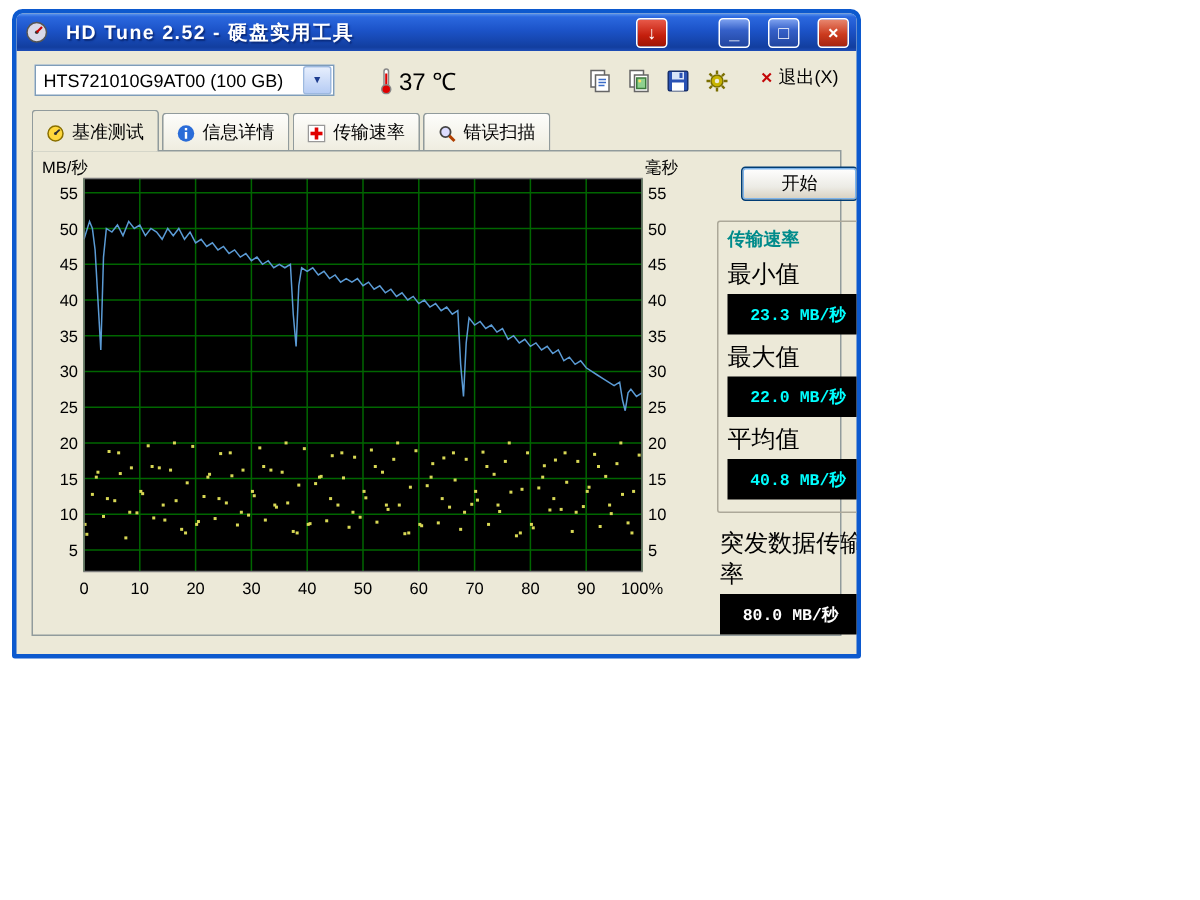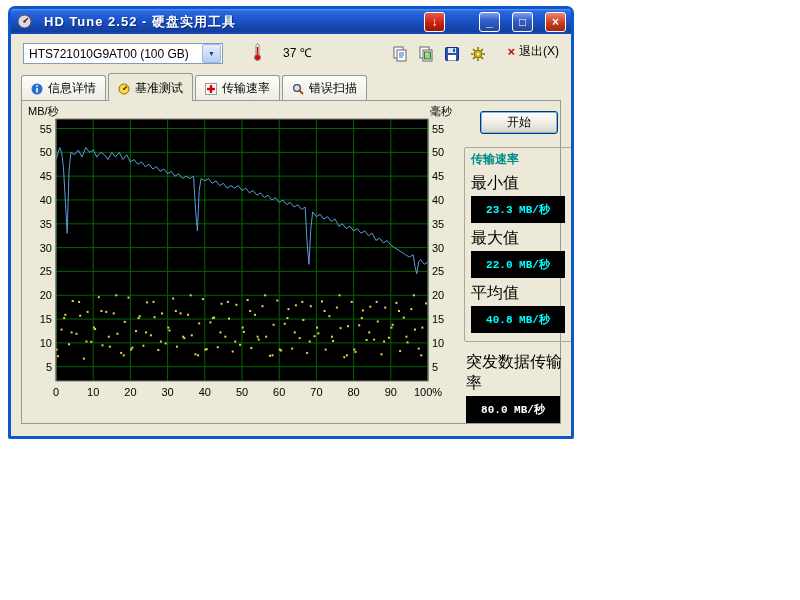--- a/index.html
+++ b/index.html
@@ -16,35 +16,35 @@
     background:linear-gradient(180deg,#7DA1EF 0%,#3560C8 40%,#2145A0 100%);cursor:pointer;box-sizing:border-box;}
   .tb-btn.download{background:linear-gradient(180deg,#E85A4A 0%,#C41E0C 60%,#9E1505 100%);margin-right:22px;}
   .tb-btn.close{background:linear-gradient(180deg,#E8876F 0%,#CC3B1E 55%,#A52410 100%);}
   
   .toolbar{display:flex;align-items:flex-start;padding:9px 12px 7px 12px;}
   .combo{width:200px;height:21px;background:#fff;border:1px solid #7F9DB9;display:flex;
     align-items:center;font-size:12px;padding-left:5px;box-sizing:border-box;cursor:default;}
   .combo-arrow{margin-left:auto;width:17px;height:17px;border:1px solid #9DB9E0;border-radius:2px;
     background:linear-gradient(180deg,#E6EEFD,#B6CCF4);display:flex;align-items:center;
     justify-content:center;font-size:7px;color:#1D3C8F;margin-right:1px;}
-  .temp{display:flex;align-items:center;gap:21px;margin-left:30px;font-size:12px;}
+  .temp{display:flex;align-items:center;gap:4px;margin-left:30px;font-size:16px;}
   .tool-icons{display:flex;align-items:center;gap:4px;margin-left:auto;}
   .tool-btn{width:22px;height:22px;display:flex;align-items:center;justify-content:center;cursor:pointer;}
   .exit-btn{display:flex;align-items:center;gap:4px;margin-left:18px;font-size:12px;cursor:pointer;}
   .exit-x{color:#C40808;font-weight:bold;font-size:13px;}
   
   .tabs{display:flex;padding-left:10px;position:relative;z-index:2;}
   .tab{display:flex;align-items:center;gap:5px;padding:4px 9px 3px;font-size:12px;
     border:1px solid #919B9C;border-bottom:none;border-radius:3px 3px 0 0;margin-right:2px;
     background:linear-gradient(#FDFDFB,#EFEDE0);margin-top:3px;cursor:pointer;}
   .tab.active{background:#ECE9D8;margin-top:0;padding-top:6px;padding-bottom:4px;position:relative;top:1px;}
   
   .panel{margin:0 10px;border:1px solid #919B9C;height:322px;position:relative;background:#ECE9D8;}
   #chart-svg text{font:11px "Liberation Sans",sans-serif;fill:#000;}
-  .rightcol{position:absolute;left:442px;top:6px;width:110px;}
+  .rightcol{position:absolute;left:456px;top:6px;width:110px;}
   .start-btn{display:block;margin:4px auto 0;width:78px;height:23px;font-size:12px;
     border:1px solid #003C74;border-radius:3px;cursor:pointer;
     background:linear-gradient(180deg,#FFFFFF,#ECEBE5 60%,#D8D0BF 100%);box-shadow:0 0 0 1px #7EB4EA inset;}
   .groupbox{border:1px solid #ACA899;border-radius:2px;margin-top:13px;padding:3px 0 8px 6px;}
   .group-title{color:#008B8B;font-weight:bold;font-size:12px;}
   .stat-label{font-size:16px;margin-top:5px;}
   .stat-box{width:94px;height:27px;background:#000;display:flex;align-items:center;justify-content:center;
     font:bold 11px "Liberation Mono",monospace;margin-top:2px;}
   .val-cyan{color:#00FFFF}.val-yellow{color:#FFFF00}.val-white{color:#FFFFFF}
   .section{margin-top:10px;padding-left:2px;}
@@ -123,35 +123,35 @@
           </svg>
       </span>
     </div>
     <div class="exit-btn">
       <span class="exit-x">×</span>
       <span>退出(X)</span>
     </div>
   </div>
 
   <div class="tabs">
+    <div class="tab active">
+      <svg width="12" height="12" viewBox="0 0 12 12">
+          <circle cx="6" cy="6" r="5" fill="#FFD83C" stroke="#8A7000"></circle>
+          <line x1="6" y1="6" x2="8.8" y2="3.4" stroke="#333" stroke-width="1.3"></line>
+          <circle cx="6" cy="6" r="1" fill="#333"></circle>
+        </svg>
+      <span>基准测试</span>
+    </div>
     <div class="tab">
       <svg width="12" height="12" viewBox="0 0 12 12">
           <circle cx="6" cy="6" r="5.5" fill="#2A6CD8"></circle>
           <rect x="5.2" y="5" width="1.6" height="4.5" fill="#fff"></rect>
           <rect x="5.2" y="2.3" width="1.6" height="1.6" fill="#fff"></rect>
         </svg>
       <span>信息详情</span>
-    </div>
-    <div class="tab active">
-      <svg width="12" height="12" viewBox="0 0 12 12">
-          <circle cx="6" cy="6" r="5" fill="#FFD83C" stroke="#8A7000"></circle>
-          <line x1="6" y1="6" x2="8.8" y2="3.4" stroke="#333" stroke-width="1.3"></line>
-          <circle cx="6" cy="6" r="1" fill="#333"></circle>
-        </svg>
-      <span>基准测试</span>
     </div>
     <div class="tab">
       <svg width="12" height="12" viewBox="0 0 12 12">
           <rect x="0.5" y="0.5" width="11" height="11" fill="#fff" stroke="#999"></rect>
           <rect x="4.8" y="2" width="2.4" height="8" fill="#E00000"></rect>
           <rect x="2" y="4.8" width="8" height="2.4" fill="#E00000"></rect>
         </svg>
       <span>传输速率</span>
     </div>
     <div class="tab">

